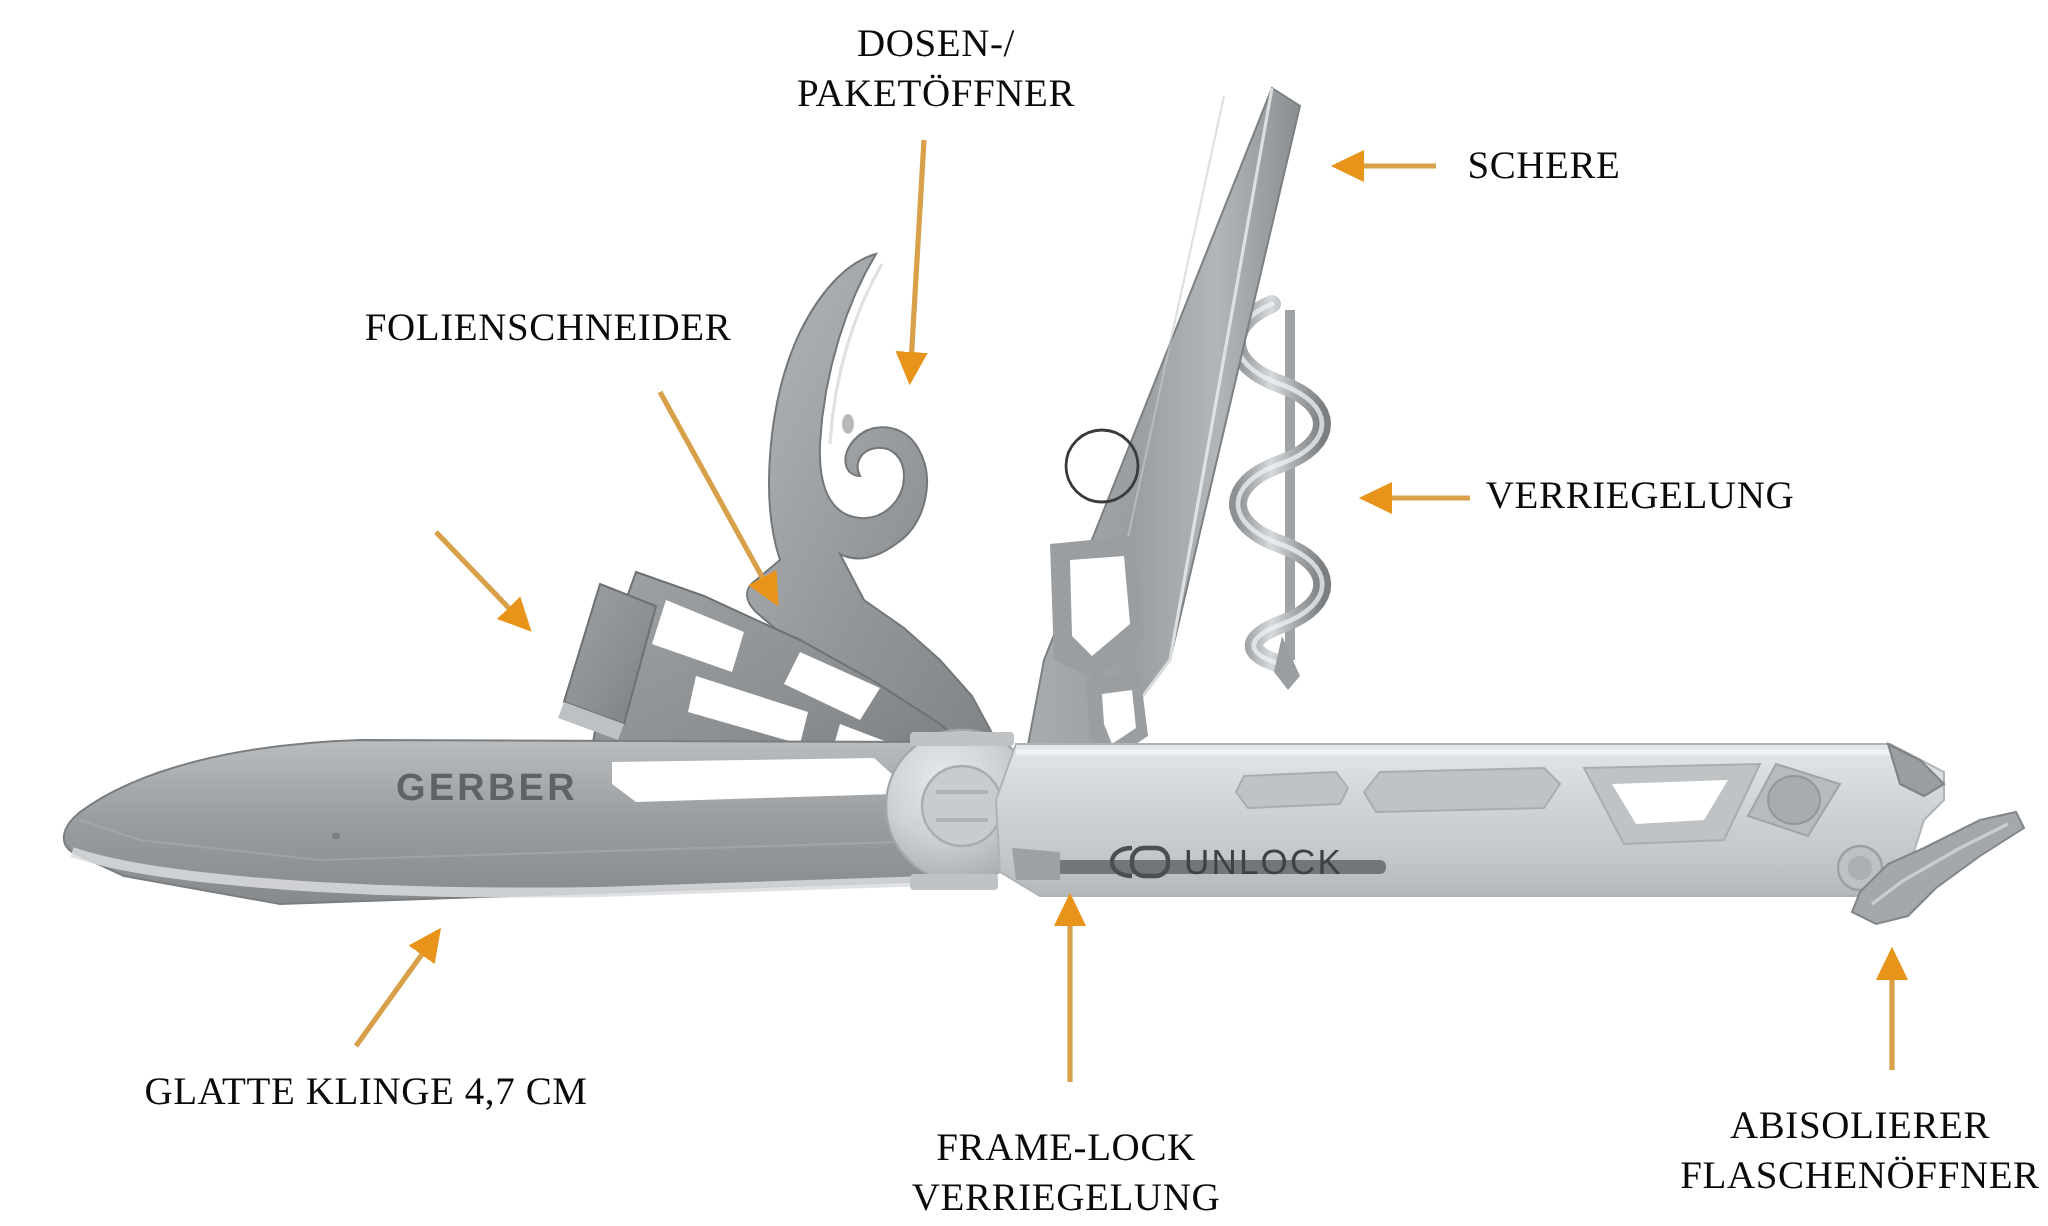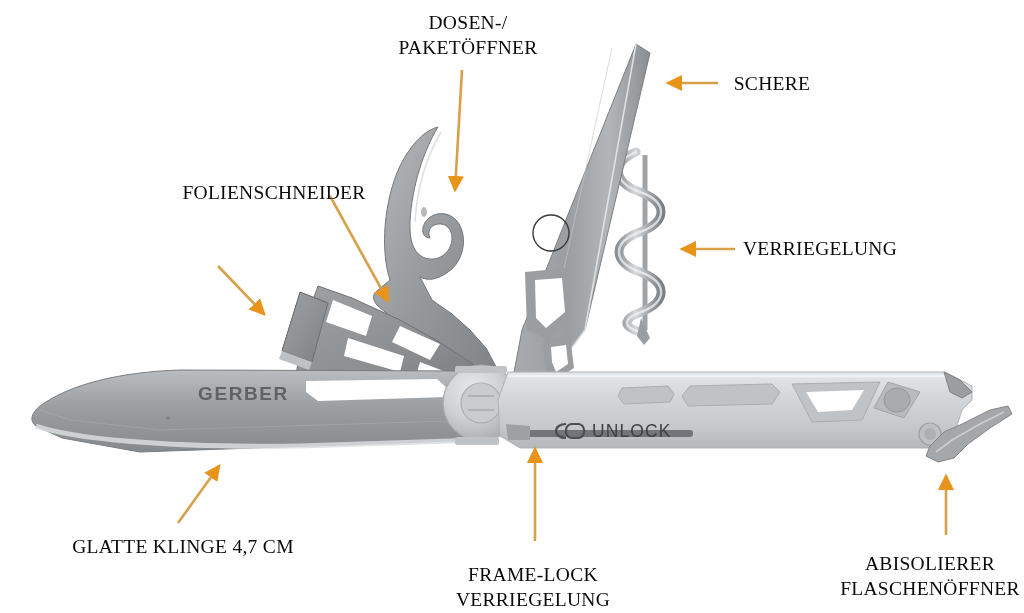--- a/index.html
+++ b/index.html
@@ -217,21 +217,21 @@
     </g>
   </svg>
 
   <div class="label" style="left:468px; top:10px; transform:translateX(-50%);">DOSEN-/
 PAKETÖFFNER</div>
 
   <div class="label" style="left:772px; top:71px; transform:translateX(-50%);">SCHERE</div>
 
   <div class="label" style="left:820px; top:236px; transform:translateX(-50%);">VERRIEGELUNG</div>
 
-  <div class="label" style="left:274px; top:180px; transform:translateX(-50%);">FOLIENSCHNEIDER</div>
+  <div class="label" style="left:274px; top:152px; transform:translateX(-50%);">FOLIENSCHNEIDER</div>
 
 
   <div class="label" style="left:183px; top:534px; transform:translateX(-50%);">GLATTE KLINGE 4,7 CM</div>
 
   <div class="label" style="left:533px; top:562px; transform:translateX(-50%);">FRAME-LOCK
 VERRIEGELUNG</div>
 
   <div class="label" style="left:930px; top:551px; transform:translateX(-50%);">ABISOLIERER
 FLASCHENÖFFNER</div>
 

